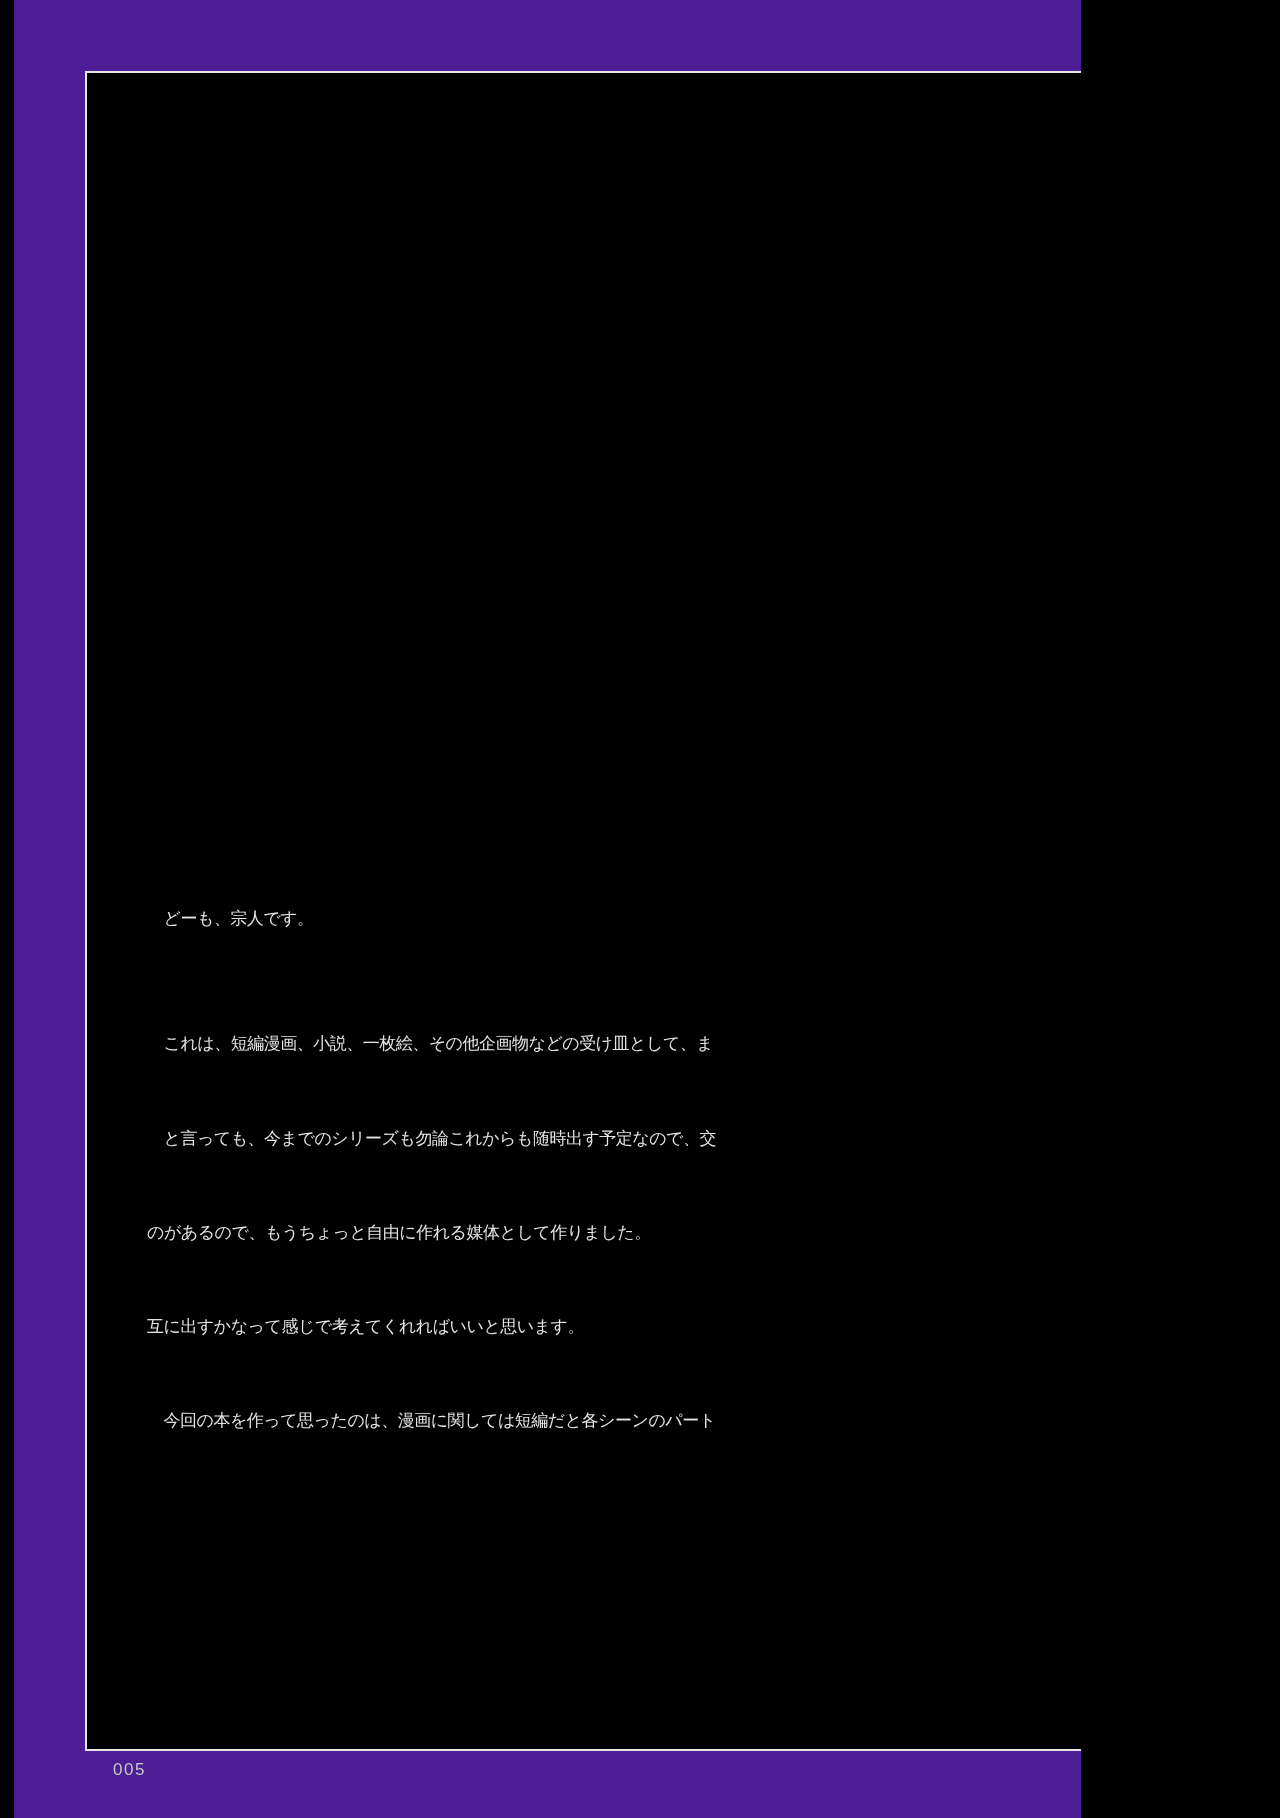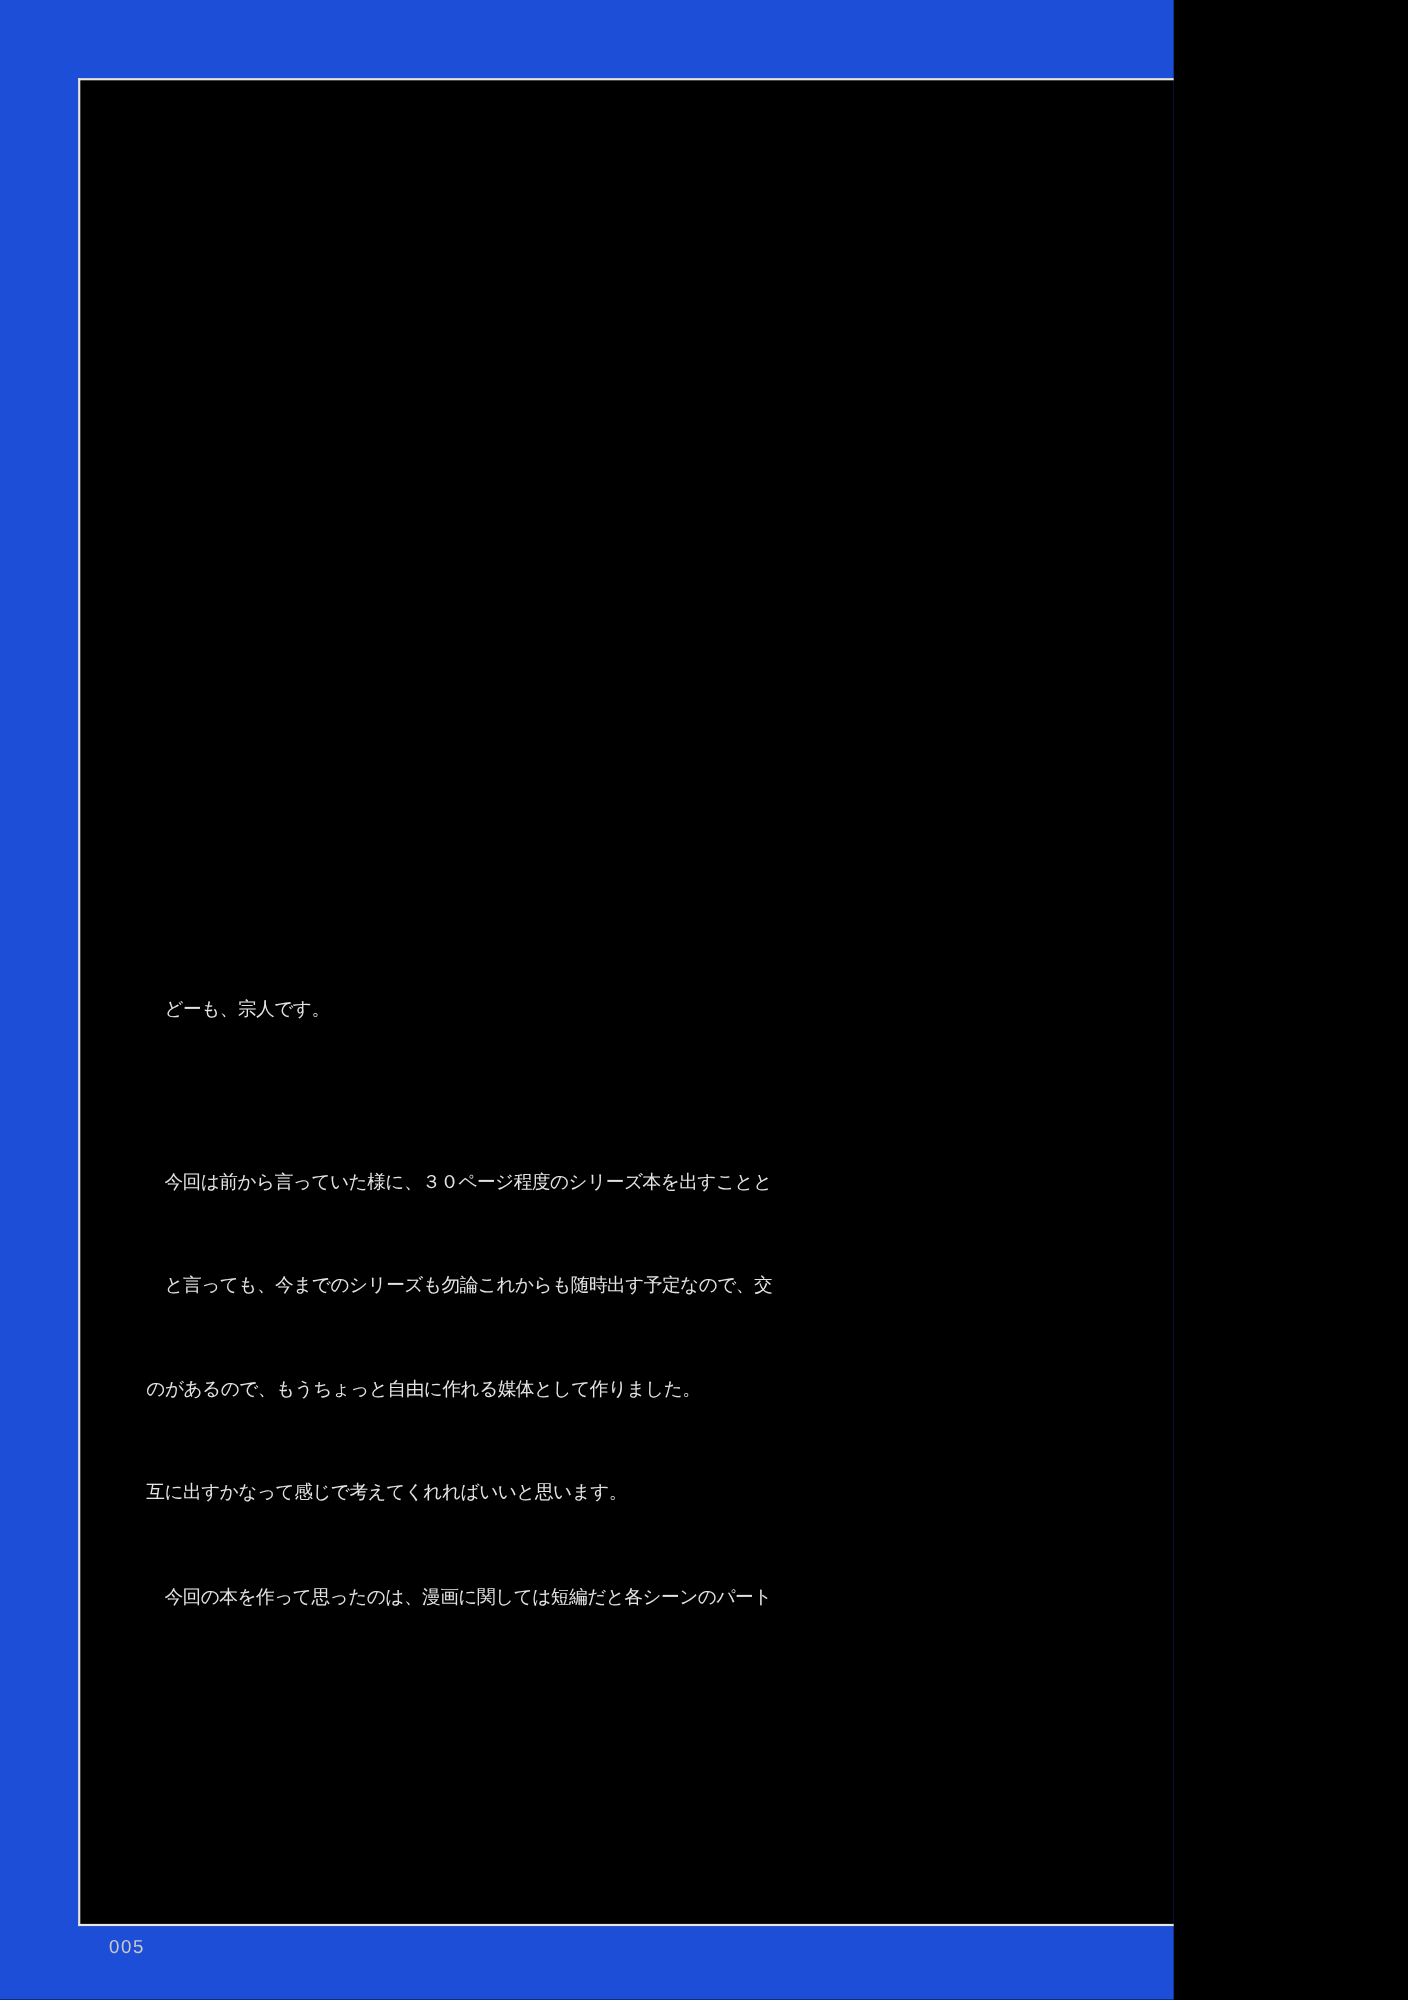--- a/index.html
+++ b/index.html
@@ -4,23 +4,24 @@
 <style>
   html, body {
     margin: 0;
     padding: 0;
     background: #000000;
   }
   #canvas {
     position: relative;
     width: 1067px;
     height: 1818px;
-    background: #1d4ed8;
+    background: #4c1d95;
     overflow: hidden;
     font-family: "DejaVu Sans", sans-serif;
+    margin-left: 14px;
   }
   .page-frame {
     position: absolute;
     left: 71px;
     top: 71px;
     width: 1209px;
     height: 1680px;
     border-top: 2px solid #e6e6e6;
     border-left: 2px solid #e6e6e6;
     border-bottom: 2px solid #e6e6e6;
@@ -58,21 +59,21 @@
 </head>
 <body>
 
 <div id="canvas">
 
   <div class="page-frame"></div>
 
   <div class="foreword">
     <div class="fw-line">　どーも、宗人です。</div>
 
-    <div class="fw-line gap-above">　今回は前から言っていた様に、３０ページ程度のシリーズ本を出すことと</div>
+    <div class="fw-line">　これは、短編漫画、小説、一枚絵、その他企画物などの受け皿として、ま</div>
     <div class="fw-line">　と言っても、今までのシリーズも勿論これからも随時出す予定なので、交</div>
     <div class="fw-line">のがあるので、もうちょっと自由に作れる媒体として作りました。</div>
     <div class="fw-line">互に出すかなって感じで考えてくれればいいと思います。</div>
     <div class="fw-line">　今回の本を作って思ったのは、漫画に関しては短編だと各シーンのパート</div>
     
     
     
     
     
     

